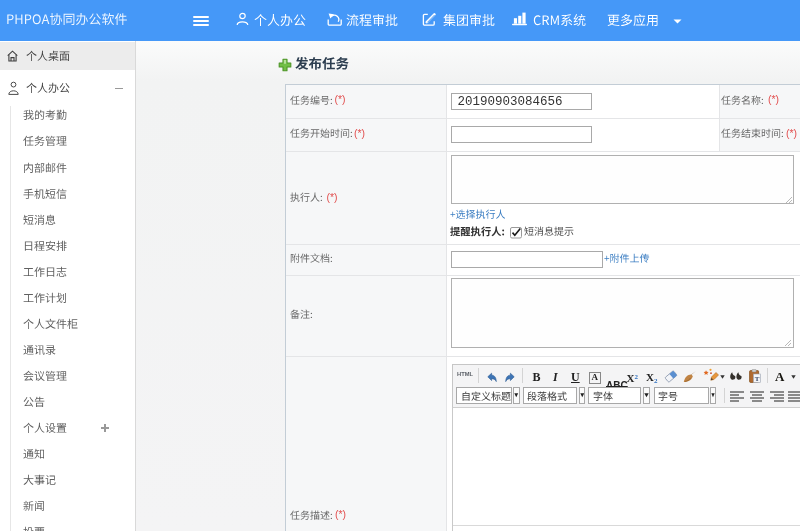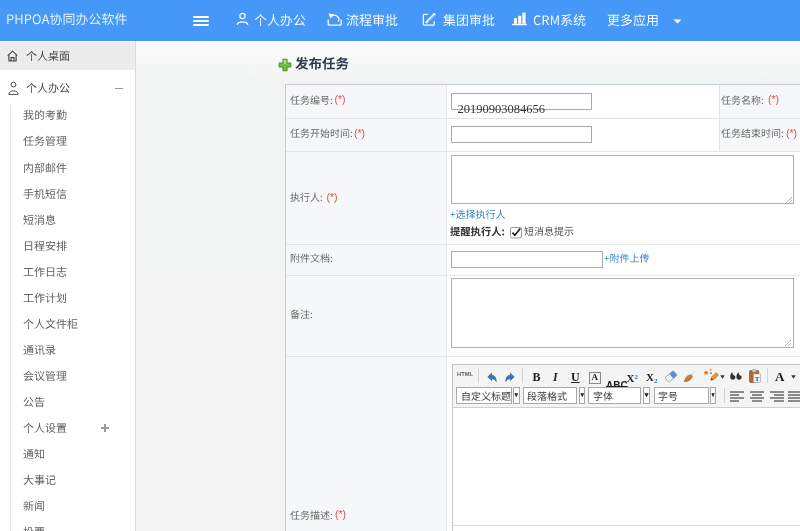--- a/index.html
+++ b/index.html
@@ -178,21 +178,21 @@
 <div style="position:absolute;left:335px;top:509.40000000000003px;font-size:10.5px;line-height:11px;color:#e25050">(*)</div>
 <svg style="position:absolute;left:721px;top:93.5px" width="44" height="13" viewBox="0 0 44 13">
     <path fill="#666666" d="M3.4 9.7V10.4H9.4V9.7H6.8V6.6H9.6V5.9H6.8V3.1C7.7 2.9 8.5 2.7 9.2 2.5L8.6 1.8C7.4 2.3 5.2 2.7 3.4 2.9C3.5 3.1 3.6 3.4 3.6 3.6C4.4 3.5 5.2 3.4 6 3.2V5.9H3V6.6H6V9.7ZM3 1.6C2.3 3.2 1.3 4.7 0.2 5.7C0.4 5.9 0.6 6.3 0.7 6.4C1.1 6 1.5 5.6 1.9 5.1V10.8H2.6V4C3 3.3 3.4 2.6 3.7 1.8Z M14.5 6.2C14.4 6.5 14.4 6.9 14.3 7.2H11.3V7.8H14C13.5 9.1 12.3 9.8 10.6 10.1C10.7 10.3 10.9 10.6 11 10.8C13 10.3 14.2 9.5 14.8 7.8H17.9C17.7 9.2 17.5 9.8 17.3 10C17.2 10.1 17.1 10.1 16.8 10.1C16.6 10.1 15.9 10.1 15.3 10C15.4 10.2 15.5 10.5 15.6 10.7C16.2 10.7 16.8 10.7 17.1 10.7C17.4 10.7 17.6 10.6 17.9 10.4C18.2 10.1 18.4 9.3 18.7 7.5C18.7 7.4 18.7 7.2 18.7 7.2H15.1C15.1 6.9 15.2 6.6 15.2 6.2ZM17.4 3.3C16.9 3.9 16 4.3 15.1 4.7C14.3 4.4 13.7 4 13.2 3.4L13.4 3.3ZM13.8 1.6C13.3 2.5 12.3 3.5 10.9 4.2C11.1 4.3 11.3 4.6 11.4 4.8C11.9 4.5 12.3 4.2 12.8 3.8C13.2 4.3 13.7 4.7 14.2 5C13.1 5.4 11.7 5.6 10.5 5.8C10.6 5.9 10.7 6.2 10.8 6.4C12.2 6.2 13.7 5.9 15.1 5.4C16.2 5.9 17.6 6.2 19.2 6.3C19.3 6.1 19.5 5.8 19.6 5.6C18.3 5.6 17 5.4 16 5C17.1 4.5 18 3.8 18.6 2.9L18.2 2.6L18 2.6H14C14.2 2.3 14.4 2 14.6 1.7Z M22.6 4.7C23.1 5.1 23.7 5.5 24.2 5.9C23 6.6 21.7 7 20.5 7.3C20.6 7.4 20.8 7.8 20.9 8C21.4 7.8 22 7.7 22.5 7.5V10.8H23.3V10.3H27.7V10.8H28.5V6.6H24.5C26.2 5.7 27.6 4.5 28.4 2.9L27.9 2.6L27.8 2.6H24.3C24.5 2.3 24.7 2 24.9 1.7L24.1 1.6C23.5 2.5 22.3 3.6 20.7 4.4C20.9 4.5 21.1 4.8 21.2 5C22.2 4.5 23 3.9 23.6 3.3H27.3C26.7 4.2 25.9 4.9 24.9 5.5C24.4 5.1 23.7 4.6 23.2 4.3ZM27.7 9.6H23.3V7.3H27.7Z M35.1 5.5C34.9 6.8 34.5 8 33.9 8.8C34.1 8.9 34.4 9.1 34.5 9.2C35.1 8.3 35.5 7 35.8 5.6ZM37.8 5.6C38.3 6.7 38.7 8.2 38.8 9.1L39.5 8.9C39.4 7.9 38.9 6.5 38.5 5.4ZM35.3 1.6C35.1 2.9 34.7 4.2 34.1 5V4.5H32.8V2.7C33.3 2.6 33.7 2.4 34.1 2.3L33.6 1.7C32.9 2 31.7 2.3 30.6 2.5C30.7 2.6 30.8 2.9 30.8 3.1C31.2 3 31.7 2.9 32.1 2.8V4.5H30.5V5.2H32C31.6 6.3 30.9 7.6 30.3 8.3C30.4 8.5 30.6 8.8 30.7 9C31.2 8.4 31.7 7.4 32.1 6.4V10.8H32.8V6.3C33.1 6.7 33.5 7.3 33.6 7.6L34.1 7C33.9 6.8 33.1 5.8 32.8 5.5V5.2H34L33.9 5.2C34.1 5.3 34.4 5.5 34.6 5.6C34.9 5.1 35.3 4.4 35.5 3.6H36.5V9.9C36.5 10 36.5 10.1 36.4 10.1C36.2 10.1 35.8 10.1 35.3 10.1C35.4 10.2 35.5 10.6 35.6 10.8C36.2 10.8 36.6 10.7 36.9 10.6C37.2 10.5 37.3 10.3 37.3 9.9V3.6H38.6C38.5 4 38.3 4.4 38.1 4.7L38.8 4.9C39 4.3 39.3 3.6 39.6 3L39.1 2.9L39 2.9H35.8C35.9 2.5 36 2.2 36 1.8Z M41.4 6.1C41.8 6.1 42 5.8 42 5.4C42 5 41.8 4.7 41.4 4.7C41 4.7 40.7 5 40.7 5.4C40.7 5.8 41 6.1 41.4 6.1ZM41.4 10.1C41.8 10.1 42 9.8 42 9.4C42 9 41.8 8.7 41.4 8.7C41 8.7 40.7 9 40.7 9.4C40.7 9.8 41 10.1 41.4 10.1Z"></path>
   </svg>
 <div style="position:absolute;left:768px;top:94.3px;font-size:10.5px;line-height:11px;color:#e25050">(*)</div>
 <svg style="position:absolute;left:721px;top:127.0px" width="64" height="13" viewBox="0 0 64 13">
     <path fill="#666666" d="M3.4 9.7V10.4H9.4V9.7H6.8V6.6H9.6V5.9H6.8V3.1C7.7 2.9 8.5 2.7 9.2 2.5L8.6 1.8C7.4 2.3 5.2 2.7 3.4 2.9C3.5 3.1 3.6 3.4 3.6 3.6C4.4 3.5 5.2 3.4 6 3.2V5.9H3V6.6H6V9.7ZM3 1.6C2.3 3.2 1.3 4.7 0.2 5.7C0.4 5.9 0.6 6.3 0.7 6.4C1.1 6 1.5 5.6 1.9 5.1V10.8H2.6V4C3 3.3 3.4 2.6 3.7 1.8Z M14.5 6.2C14.4 6.5 14.4 6.9 14.3 7.2H11.3V7.8H14C13.5 9.1 12.3 9.8 10.6 10.1C10.7 10.3 10.9 10.6 11 10.8C13 10.3 14.2 9.5 14.8 7.8H17.9C17.7 9.2 17.5 9.8 17.3 10C17.2 10.1 17.1 10.1 16.8 10.1C16.6 10.1 15.9 10.1 15.3 10C15.4 10.2 15.5 10.5 15.6 10.7C16.2 10.7 16.8 10.7 17.1 10.7C17.4 10.7 17.6 10.6 17.9 10.4C18.2 10.1 18.4 9.3 18.7 7.5C18.7 7.4 18.7 7.2 18.7 7.2H15.1C15.1 6.9 15.2 6.6 15.2 6.2ZM17.4 3.3C16.9 3.9 16 4.3 15.1 4.7C14.3 4.4 13.7 4 13.2 3.4L13.4 3.3ZM13.8 1.6C13.3 2.5 12.3 3.5 10.9 4.2C11.1 4.3 11.3 4.6 11.4 4.8C11.9 4.5 12.3 4.2 12.8 3.8C13.2 4.3 13.7 4.7 14.2 5C13.1 5.4 11.7 5.6 10.5 5.8C10.6 5.9 10.7 6.2 10.8 6.4C12.2 6.2 13.7 5.9 15.1 5.4C16.2 5.9 17.6 6.2 19.2 6.3C19.3 6.1 19.5 5.8 19.6 5.6C18.3 5.6 17 5.4 16 5C17.1 4.5 18 3.8 18.6 2.9L18.2 2.6L18 2.6H14C14.2 2.3 14.4 2 14.6 1.7Z M20.4 9.5 20.5 10.2C21.5 10 22.8 9.7 24.1 9.4L24 8.8C22.7 9 21.3 9.3 20.4 9.5ZM20.6 5.7C20.7 5.7 21 5.6 22.2 5.5C21.8 6.1 21.4 6.6 21.2 6.8C20.8 7.1 20.6 7.4 20.4 7.4C20.5 7.6 20.6 8 20.6 8.2C20.9 8 21.2 8 24 7.4C24 7.3 24 7 24 6.8L21.8 7.1C22.6 6.3 23.4 5.2 24 4.1L23.3 3.7C23.1 4.1 22.9 4.4 22.7 4.8L21.4 4.9C22 4.1 22.5 3 23 2L22.2 1.7C21.8 2.8 21.1 4.1 20.9 4.4C20.7 4.7 20.5 4.9 20.3 5C20.4 5.2 20.5 5.6 20.6 5.7ZM26.4 1.6V2.9H24.1V3.7H26.4V5.2H24.3V5.9H29.3V5.2H27.2V3.7H29.4V2.9H27.2V1.6ZM24.6 7V10.8H25.3V10.4H28.3V10.8H29V7ZM25.3 9.7V7.6H28.3V9.7Z M31.4 4.5V7.3H34.2C33.3 8.4 31.8 9.4 30.4 9.8C30.6 10 30.8 10.3 30.9 10.5C32.2 9.9 33.6 9 34.6 7.9V10.8H35.4V7.9C36.4 9 37.8 9.9 39.1 10.5C39.2 10.3 39.5 10 39.7 9.8C38.2 9.4 36.7 8.4 35.8 7.3H38.6V4.5H35.4V3.4H39.3V2.7H35.4V1.6H34.6V2.7H30.8V3.4H34.6V4.5ZM32.2 5.1H34.6V6.7H32.2ZM35.4 5.1H37.8V6.7H35.4Z M44.7 5.5C45.3 6.2 46 7.3 46.3 7.9L46.9 7.5C46.6 6.9 45.9 5.9 45.4 5.1ZM43.2 6V8.3H41.5V6ZM43.2 5.3H41.5V3.1H43.2ZM40.8 2.4V9.8H41.5V8.9H43.9V2.4ZM47.6 1.7V3.6H44.4V4.3H47.6V9.7C47.6 9.9 47.6 9.9 47.4 9.9C47.1 10 46.4 10 45.6 9.9C45.7 10.2 45.9 10.5 45.9 10.7C46.9 10.7 47.5 10.7 47.9 10.6C48.3 10.4 48.4 10.2 48.4 9.7V4.3H49.6V3.6H48.4V1.7Z M50.9 3.8V10.8H51.7V3.8ZM51.1 2.1C51.5 2.5 52 3.2 52.3 3.6L52.9 3.2C52.6 2.7 52.1 2.1 51.6 1.7ZM53.8 7H56.2V8.4H53.8ZM53.8 5.1H56.2V6.4H53.8ZM53.1 4.5V9H56.9V4.5ZM53.5 2.2V2.9H58.4V9.9C58.4 10 58.3 10.1 58.2 10.1C58.1 10.1 57.6 10.1 57.2 10.1C57.3 10.2 57.4 10.6 57.5 10.8C58.1 10.8 58.5 10.8 58.8 10.6C59 10.5 59.1 10.3 59.1 9.9V2.2Z M61.4 6.1C61.8 6.1 62 5.8 62 5.4C62 5 61.8 4.7 61.4 4.7C61 4.7 60.7 5 60.7 5.4C60.7 5.8 61 6.1 61.4 6.1ZM61.4 10.1C61.8 10.1 62 9.8 62 9.4C62 9 61.8 8.7 61.4 8.7C61 8.7 60.7 9 60.7 9.4C60.7 9.8 61 10.1 61.4 10.1Z"></path>
   </svg>
 <div style="position:absolute;left:786px;top:127.8px;font-size:10.5px;line-height:11px;color:#e25050">(*)</div>
 <div style="position:absolute;left:451px;top:92.5px;width:141px;height:17px;background:#fff;border:1px solid #a9a9a9"></div>
-<div style="position:absolute;left:457.5px;top:103px;font-size:12.5px;line-height:13px;color:#333;font-family:Liberation Serif, serif">20190903084656</div>
+<div style="position:absolute;left:457.5px;top:96px;font-size:12.5px;line-height:13px;color:#333;font-family:Liberation Mono, monospace">20190903084656</div>
 <div style="position:absolute;left:451px;top:125.5px;width:141px;height:17px;background:#fff;border:1px solid #a9a9a9"></div>
 <div style="position:absolute;left:451px;top:154.5px;width:343px;height:49px;background:#fefefe;border:1px solid #b0b0b0"></div>
 <svg style="position:absolute;left:784px;top:195px" width="9" height="9" viewBox="0 0 9 9">
 <g stroke="#b9b9b9" stroke-width="1">
       <path d="M8 2 L2 8"></path>
       <path d="M8 5 L5 8"></path>
       <path d="M8 8 L7.6 8"></path>
     </g>
   </svg>
 <svg style="position:absolute;left:450px;top:207.6px" width="57" height="13" viewBox="0 0 57 13">

